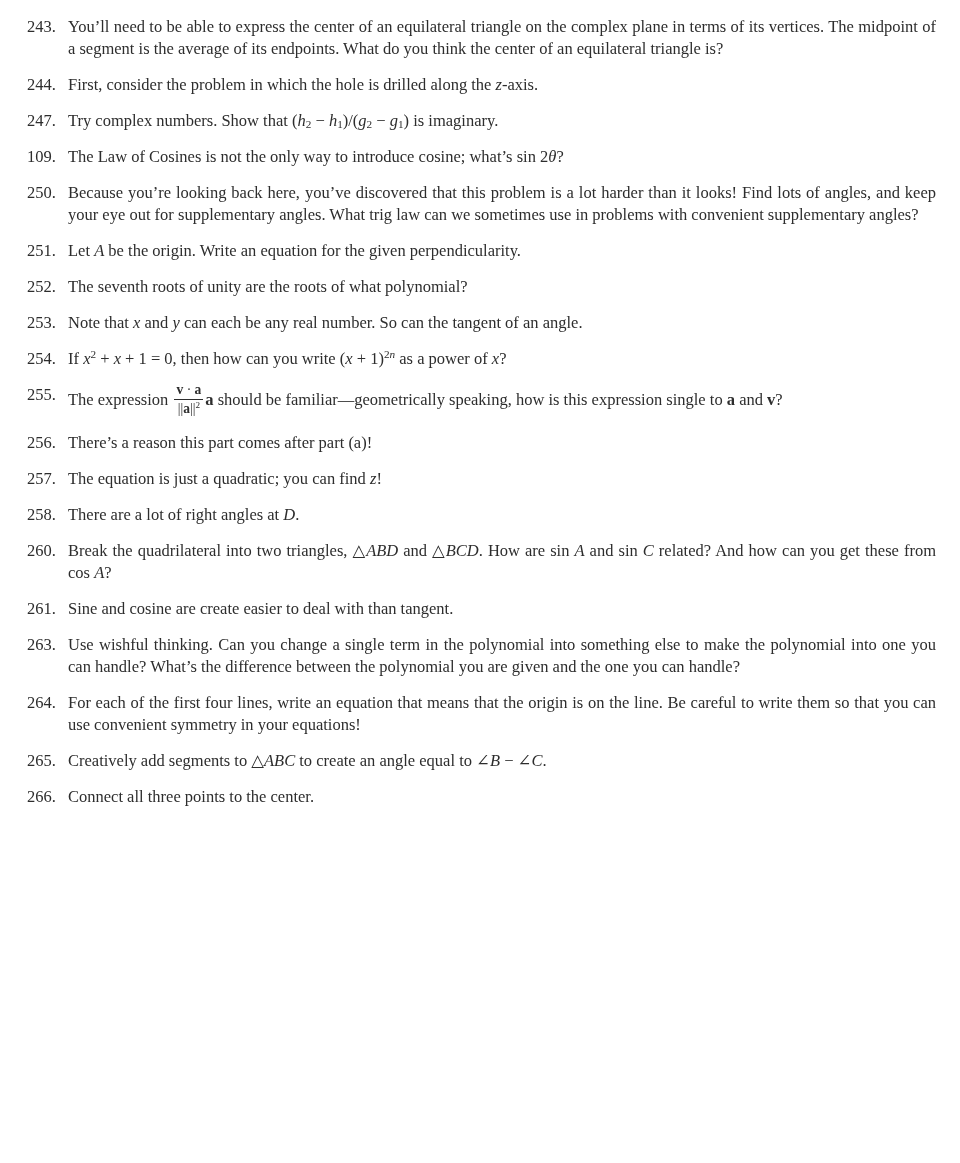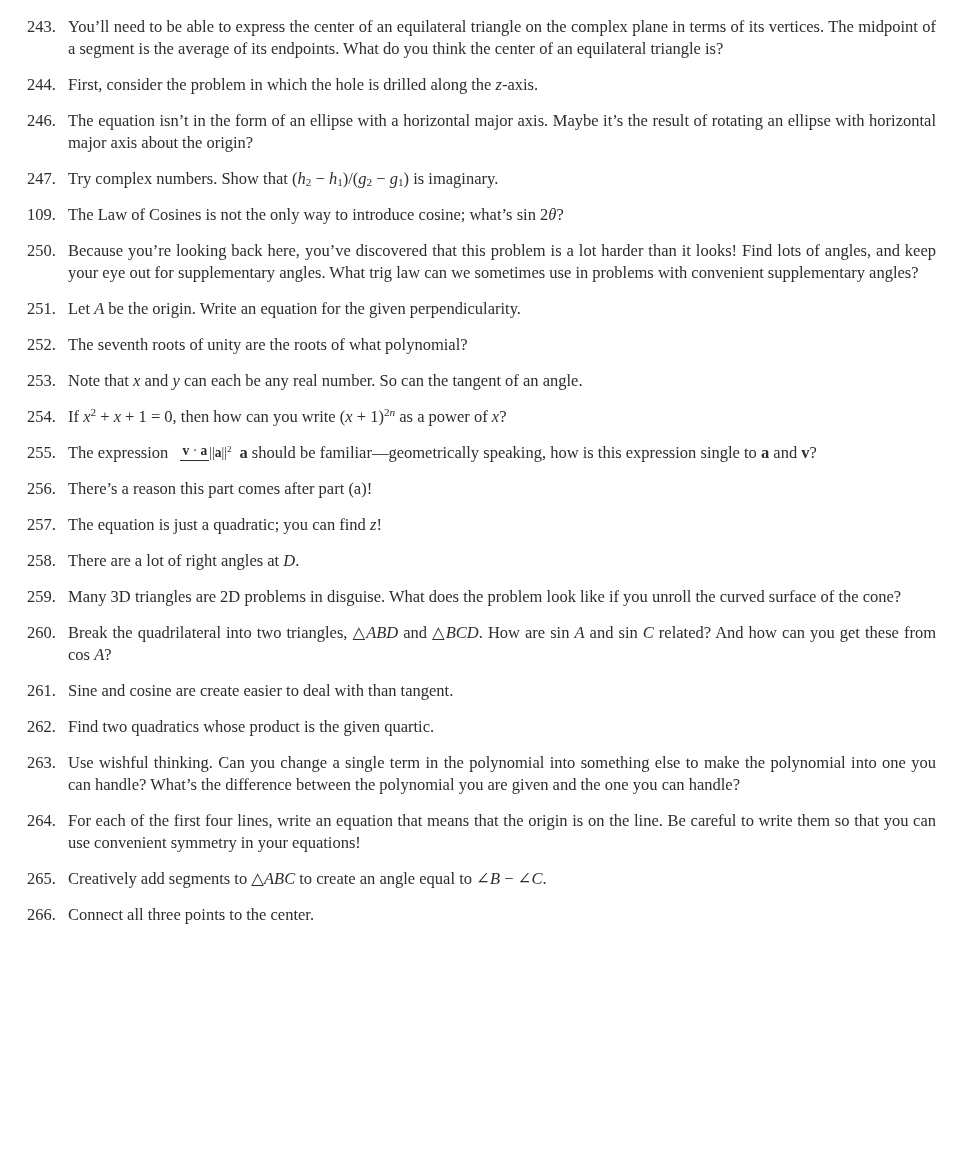--- a/index.html
+++ b/index.html
@@ -45,26 +45,26 @@
     line-height: 0;
   }
   .seg-sup-italic {
     font-size: 0.68em;
     vertical-align: 0.5em;
     font-style: italic;
     line-height: 0;
   }
   .frac {
     display: inline-flex;
-    flex-direction: row;
+    flex-direction: column;
     align-items: center;
     vertical-align: middle;
     font-size: 0.82em;
     line-height: 1.15;
-    margin: 0 8px;
+    margin: 0 2px;
     position: relative;
     top: -2px;
   }
   .frac-num {
     border-bottom: 1.2px solid #2d2d2d;
     padding: 0 2px 1px 2px;
     white-space: nowrap;
   }
   .frac-den {
     padding-top: 1px;
@@ -76,24 +76,20 @@
 
 <div class="page">
   <div class="hints-list">
       <div class="hint-item">
         <span class="hint-number">243.</span>
         <div class="hint-body"><span>You’ll need to be able to express the center of an equilateral triangle on the complex plane in terms of its vertices. The midpoint of a segment is the average of its endpoints. What do you think the center of an equilateral triangle is?</span></div>
       </div>
       <div class="hint-item">
         <span class="hint-number">244.</span>
         <div class="hint-body"><span>First, consider the problem in which the hole is drilled along the </span><span class="seg-italic">z</span><span>-axis.</span></div>
-      </div>
-      <div class="hint-item">
-        <span class="hint-number">246.</span>
-        <div class="hint-body"><span>The equation isn’t in the form of an ellipse with a horizontal major axis. Maybe it’s the result of rotating an ellipse with horizontal major axis about the origin?</span></div>
       </div>
       <div class="hint-item">
         <span class="hint-number">247.</span>
         <div class="hint-body"><span>Try complex numbers. Show that (</span><span class="seg-italic">h</span><span class="seg-sub">2</span><span> − </span><span class="seg-italic">h</span><span class="seg-sub">1</span><span>)/(</span><span class="seg-italic">g</span><span class="seg-sub">2</span><span> − </span><span class="seg-italic">g</span><span class="seg-sub">1</span><span>) is imaginary.</span></div>
       </div>
       <div class="hint-item">
         <span class="hint-number">109.</span>
         <div class="hint-body"><span>The Law of Cosines is not the only way to introduce cosine; what’s sin 2</span><span class="seg-italic">θ</span><span>?</span></div>
       </div>
       <div class="hint-item">
@@ -129,34 +125,26 @@
       </div>
       <div class="hint-item">
         <span class="hint-number">257.</span>
         <div class="hint-body"><span>The equation is just a quadratic; you can find </span><span class="seg-italic">z</span><span>!</span></div>
       </div>
       <div class="hint-item">
         <span class="hint-number">258.</span>
         <div class="hint-body"><span>There are a lot of right angles at </span><span class="seg-italic">D</span><span>.</span></div>
       </div>
       <div class="hint-item">
-        <span class="hint-number">259.</span>
-        <div class="hint-body"><span>Many 3D triangles are 2D problems in disguise. What does the problem look like if you unroll the curved surface of the cone?</span></div>
-      </div>
-      <div class="hint-item">
         <span class="hint-number">260.</span>
         <div class="hint-body"><span>Break the quadrilateral into two triangles, △</span><span class="seg-italic">ABD</span><span> and △</span><span class="seg-italic">BCD</span><span>. How are sin </span><span class="seg-italic">A</span><span> and sin </span><span class="seg-italic">C</span><span> related? And how can you get these from cos </span><span class="seg-italic">A</span><span>?</span></div>
       </div>
       <div class="hint-item">
         <span class="hint-number">261.</span>
         <div class="hint-body"><span>Sine and cosine are create easier to deal with than tangent.</span></div>
-      </div>
-      <div class="hint-item">
-        <span class="hint-number">262.</span>
-        <div class="hint-body"><span>Find two quadratics whose product is the given quartic.</span></div>
       </div>
       <div class="hint-item">
         <span class="hint-number">263.</span>
         <div class="hint-body"><span>Use wishful thinking. Can you change a single term in the polynomial into something else to make the polynomial into one you can handle? What’s the difference between the polynomial you are given and the one you can handle?</span></div>
       </div>
       <div class="hint-item">
         <span class="hint-number">264.</span>
         <div class="hint-body"><span>For each of the first four lines, write an equation that means that the origin is on the line. Be careful to write them so that you can use convenient symmetry in your equations!</span></div>
       </div>
       <div class="hint-item">

